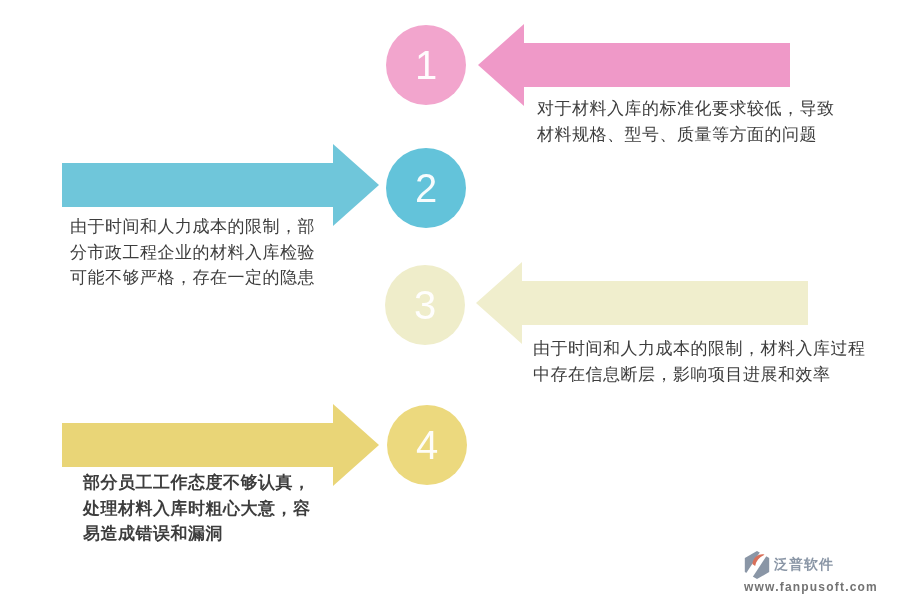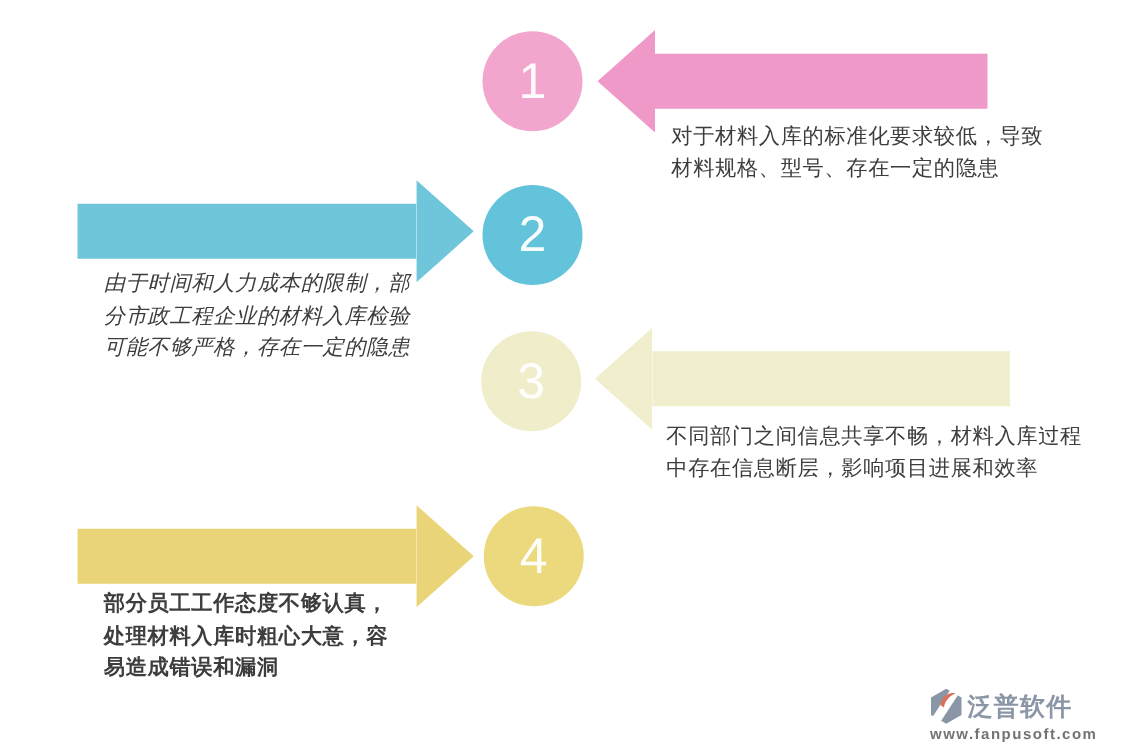--- a/index.html
+++ b/index.html
@@ -55,21 +55,21 @@
     display: flex;
     flex-direction: column;
     align-items: flex-start;
   }
   .logo-row {
     display: flex;
     align-items: center;
     gap: 2px;
   }
   .logo-brand {
-    font-size: 20px;
+    font-size: 14px;
     font-weight: bold;
     letter-spacing: 1px;
   }
   .logo-url {
     font-size: 12px;
     font-weight: bold;
     letter-spacing: 1.2px;
     margin-top: -1px;
     padding-left: 2px;
   }
@@ -79,41 +79,41 @@
 
 <div class="canvas">
 
   <div>
     <div class="circle" style="left: 386px; top: 25px; background-color: rgb(242, 165, 205);">
       <span class="num">1</span>
     </div>
     <div class="arrow-head point-left" style="left: 478px; top: 24px; background-color: rgb(239, 153, 200);"></div>
     <div class="arrow-shaft" style="left: 524px; top: 43px; width: 266px; background-color: rgb(239, 153, 200);"></div>
     <div class="step-text" style="left:537px; top:96px; width:340px;">对于材料入库的标准化要求较低，导致
-材料规格、型号、存在一定的隐患</div>
+材料规格、型号、质量等方面的问题</div>
   </div>
 
   <div>
     <div class="arrow-shaft" style="left: 62px; top: 163px; width: 271px; background-color: rgb(111, 198, 218);"></div>
     <div class="arrow-head point-right" style="left: 333px; top: 144px; background-color: rgb(111, 198, 218);"></div>
     <div class="circle" style="left: 386px; top: 148px; background-color: rgb(99, 195, 218);">
       <span class="num">2</span>
     </div>
-    <div class="step-text" style="left:83px; top:214px; width:280px;font-style:italic;">由于时间和人力成本的限制，部
+    <div class="step-text" style="left:70px; top:214px; width:280px;">由于时间和人力成本的限制，部
 分市政工程企业的材料入库检验
 可能不够严格，存在一定的隐患</div>
   </div>
 
   <div>
     <div class="circle" style="left: 385px; top: 265px; background-color: rgb(239, 237, 202);">
       <span class="num">3</span>
     </div>
     <div class="arrow-head point-left" style="left: 476px; top: 262px; background-color: rgb(240, 238, 205);"></div>
     <div class="arrow-shaft" style="left: 522px; top: 281px; width: 286px; background-color: rgb(240, 238, 205);"></div>
-    <div class="step-text" style="left:533px; top:336px; width:350px;">不同部门之间信息共享不畅，材料入库过程
+    <div class="step-text" style="left:533px; top:336px; width:350px;">由于时间和人力成本的限制，材料入库过程
 中存在信息断层，影响项目进展和效率</div>
   </div>
 
   <div>
     <div class="arrow-shaft" style="left: 62px; top: 423px; width: 271px; background-color: rgb(233, 213, 119);"></div>
     <div class="arrow-head point-right" style="left: 333px; top: 404px; background-color: rgb(233, 213, 119);"></div>
     <div class="circle" style="left: 387px; top: 405px; background-color: rgb(236, 217, 126);">
       <span class="num">4</span>
     </div>
     <div class="step-text" style="left:83px; top:470px; width:280px;font-weight:bold;">部分员工工作态度不够认真，

